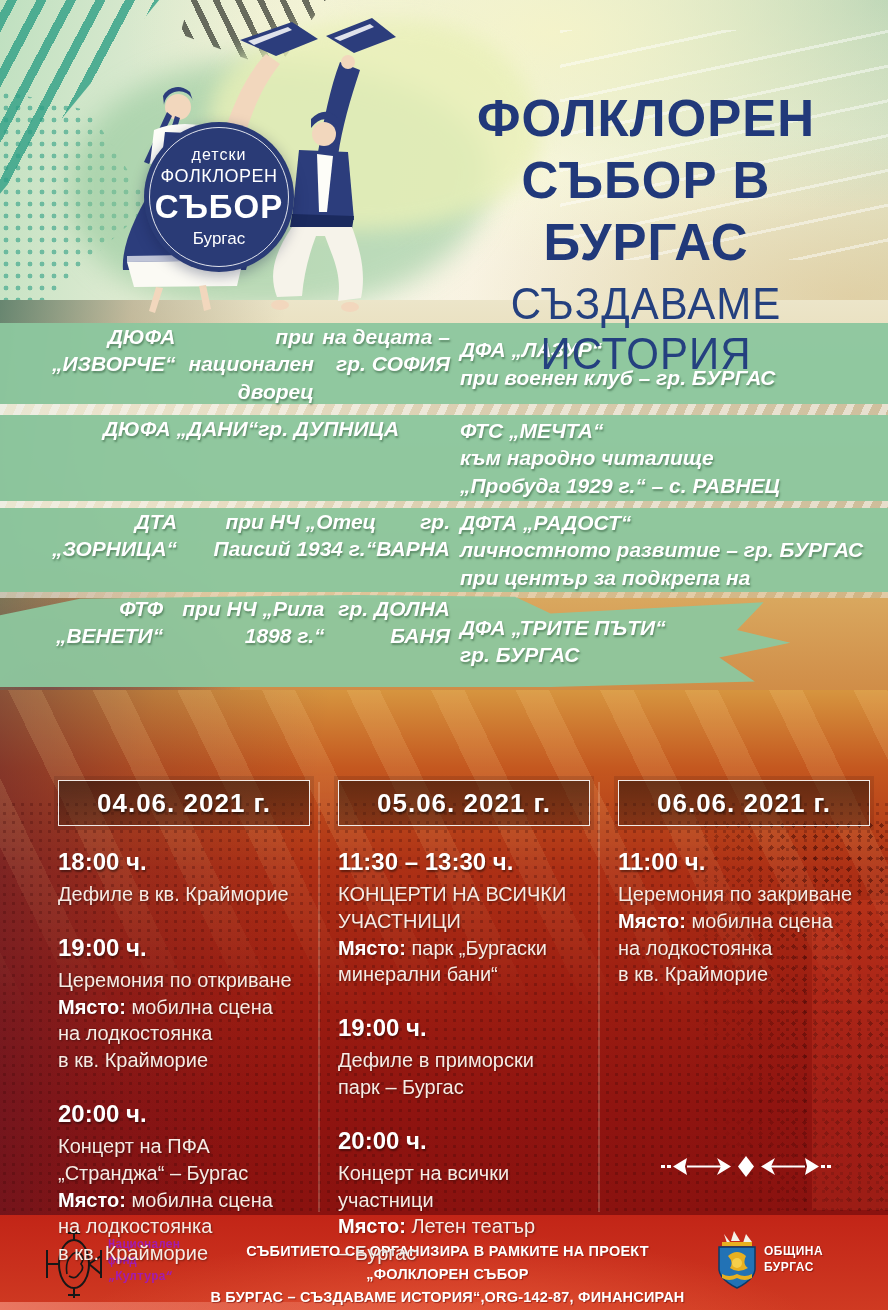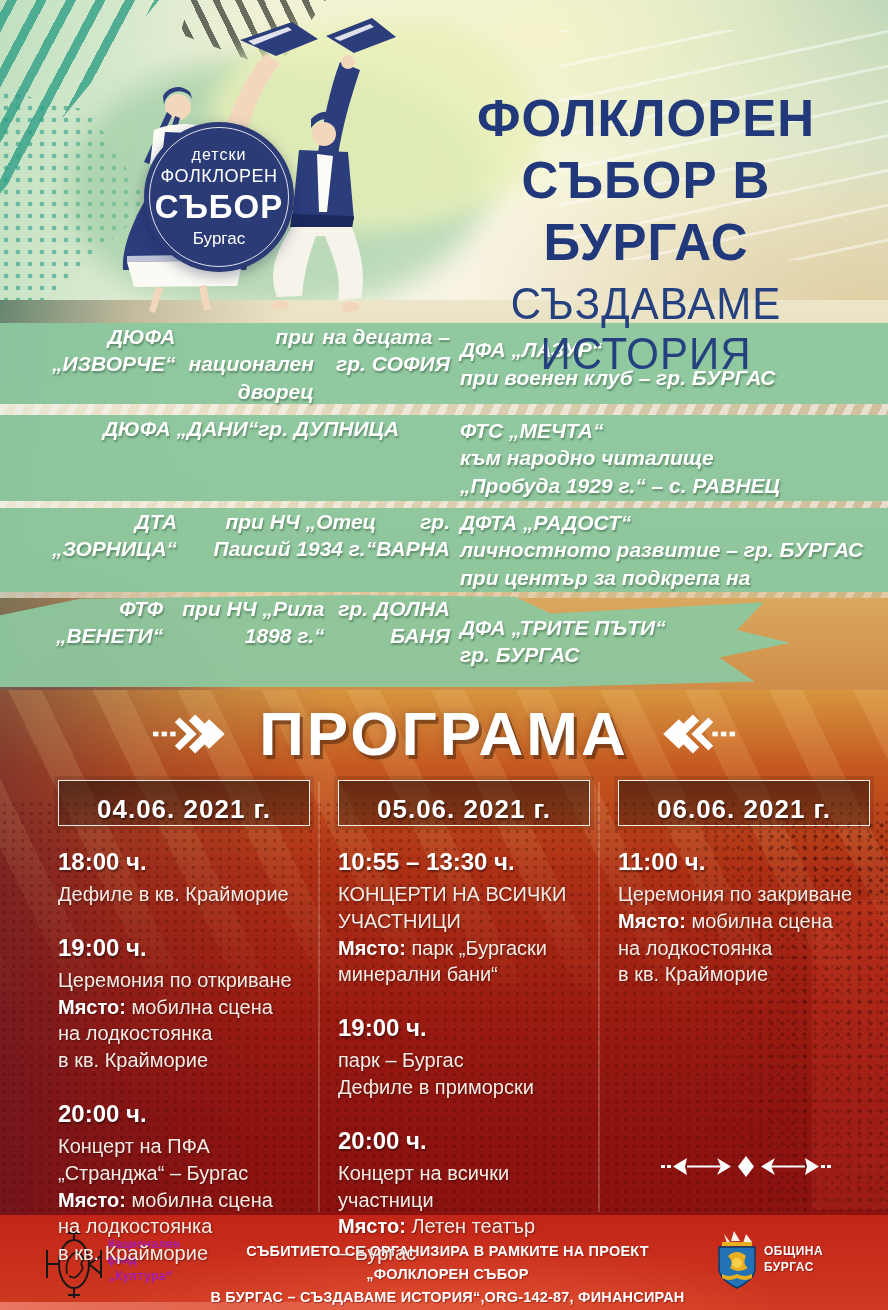--- a/index.html
+++ b/index.html
@@ -98,21 +98,21 @@
   .col-sep{top:782px;width:2px;height:430px;background:rgba(255,235,210,.22);}
 
   .prog-head-row{left:0;top:698px;width:888px;display:flex;align-items:center;
     justify-content:center;gap:28px;z-index:4;}
   .prog-title{font-size:62px;font-weight:800;color:#fff;letter-spacing:3px;
     text-shadow:3px 4px 0 rgba(80,35,12,.55),0 0 8px rgba(0,0,0,.18);}
 
   .day-col{top:780px;width:252px;z-index:4;}
   .date-box{height:44px;border:1px solid rgba(255,255,255,.9);
     background:linear-gradient(180deg,rgba(25,12,8,.55),rgba(70,35,18,.45));
-    display:flex;align-items:flex-end;justify-content:center;
+    display:flex;align-items:center;justify-content:center;
     box-shadow:0 0 0 4px rgba(30,10,5,.12);}
   .date-text{font-size:26px;font-weight:bold;color:#fff;letter-spacing:1px;
     text-shadow:1px 2px 2px rgba(0,0,0,.5);}
   .events{margin-top:22px;}
   .event{margin-bottom:26px;}
   .ev-time{font-size:24px;font-weight:bold;color:#fff;margin-bottom:5px;
     text-shadow:1px 2px 2px rgba(0,0,0,.45);}
   .ln{font-size:20px;color:#f6ebe4;line-height:1.34;
     text-shadow:1px 1px 2px rgba(0,0,0,.4);}
   .ln b{color:#fff;}
@@ -264,43 +264,20 @@
   </div>
 
   <div class="abs program-bg"></div>
   <div class="abs rays"></div>
   <div class="abs dots-overlay"></div>
   <div class="abs dots-right"></div>
   <div class="abs right-edge"></div>
   <div class="abs col-sep" style="left:318px;"></div>
   <div class="abs col-sep" style="left:598px;"></div>
 
-  <div class="abs prog-head-row">
-    <svg width="78" height="52" viewBox="0 0 100 66">
-      <g fill="#fff">
-        <rect x="0" y="30" width="7" height="6"></rect>
-        <rect x="11" y="30" width="7" height="6"></rect>
-        <rect x="22" y="30" width="7" height="6"></rect>
-        <path d="M34 12 L56 33 L34 54 L28 48 L43 33 L28 18 Z"></path>
-        <path d="M54 8 L80 33 L54 58 L46 50 L63 33 L46 16 Z"></path>
-        <path d="M72 14 L92 33 L72 52 L66 46 L79 33 L66 20 Z"></path>
-      </g>
-    </svg>
-    <div class="prog-title">ПРОГРАМА</div>
-    <svg width="78" height="52" viewBox="0 0 100 66" style="transform:scaleX(-1)">
-      <g fill="#fff">
-        <rect x="0" y="30" width="7" height="6"></rect>
-        <rect x="11" y="30" width="7" height="6"></rect>
-        <rect x="22" y="30" width="7" height="6"></rect>
-        <path d="M34 12 L56 33 L34 54 L28 48 L43 33 L28 18 Z"></path>
-        <path d="M54 8 L80 33 L54 58 L46 50 L63 33 L46 16 Z"></path>
-        <path d="M72 14 L92 33 L72 52 L66 46 L79 33 L66 20 Z"></path>
-      </g>
-    </svg>
-  </div>
 
   <div class="abs day-col" style="left:58px;">
     <div class="date-box">
       <div class="date-text">04.06. 2021 г.</div>
     </div>
     <div class="events">
       <div class="event">
         <div class="ev-time">18:00 ч.</div>
         <div class="ln"><span>Дефиле в кв. Крайморие</span></div>
       </div>
@@ -321,30 +298,30 @@
       </div>
     </div>
   </div>
 
   <div class="abs day-col" style="left:338px;">
     <div class="date-box">
       <div class="date-text">05.06. 2021 г.</div>
     </div>
     <div class="events">
       <div class="event">
-        <div class="ev-time">10:55 – 13:30 ч.</div>
+        <div class="ev-time">11:30 – 13:30 ч.</div>
         <div class="ln"><span>КОНЦЕРТИ НА ВСИЧКИ</span></div>
         <div class="ln"><span>УЧАСТНИЦИ</span></div>
         <div class="ln"><b>Място:</b><span> парк „Бургаски</span></div>
         <div class="ln"><span>минерални бани“</span></div>
       </div>
       <div class="event">
         <div class="ev-time">19:00 ч.</div>
+        <div class="ln"><span>Дефиле в приморски</span></div>
         <div class="ln"><span>парк – Бургас</span></div>
-        <div class="ln"><span>Дефиле в приморски</span></div>
       </div>
       <div class="event">
         <div class="ev-time">20:00 ч.</div>
         <div class="ln"><span>Концерт на всички</span></div>
         <div class="ln"><span>участници</span></div>
         <div class="ln"><b>Място:</b><span> Летен театър</span></div>
         <div class="ln"><span>– Бургас</span></div>
       </div>
     </div>
   </div>

